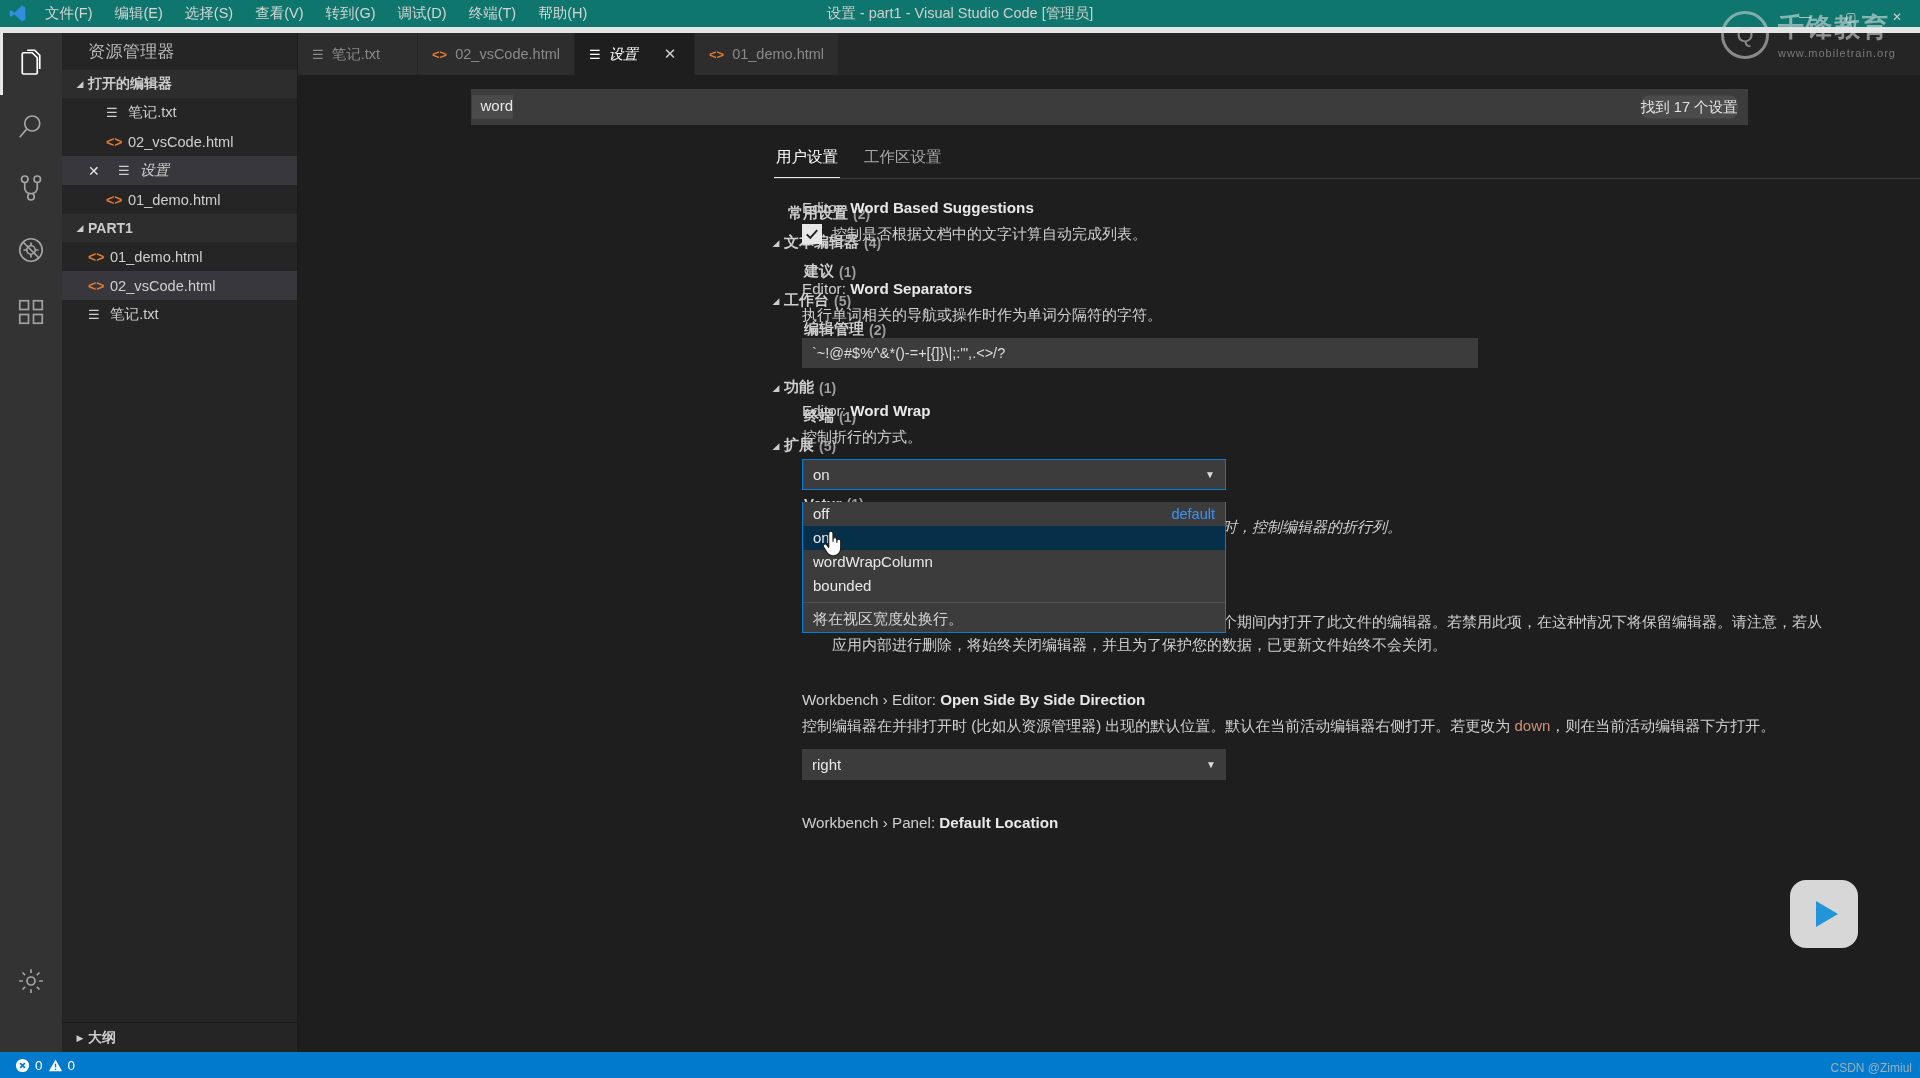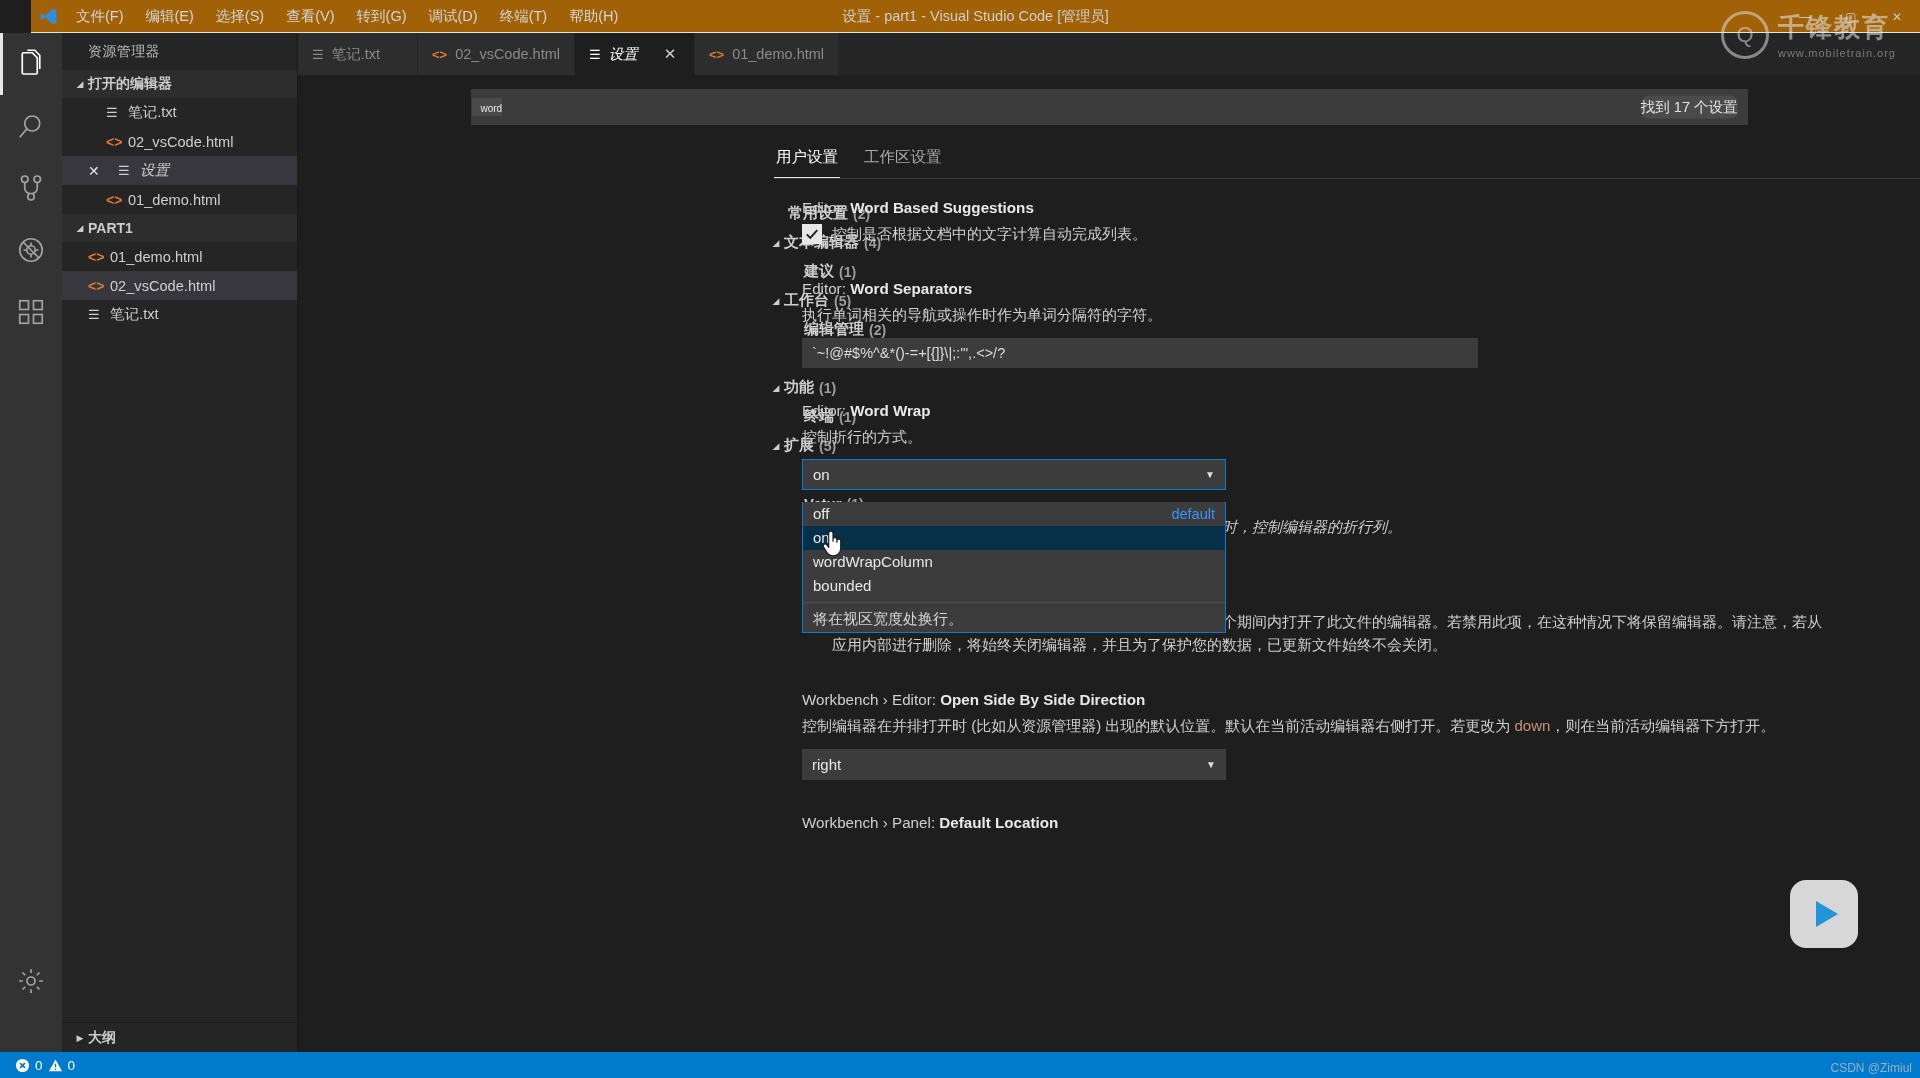--- a/index.html
+++ b/index.html
@@ -8,22 +8,22 @@
     background:#1e1e1e;
     color:#cccccc;
     font-family:"Liberation Sans","DejaVu Sans",sans-serif;
     font-size:15px;
     -webkit-font-smoothing:antialiased;
   }
   #app { position:relative; width:1920px; height:1078px; display:flex; flex-direction:column; }
 
   
   .titlebar {
-    height:33px; background:#a16207; display:flex; align-items:center;
-    position:relative; flex:0 0 33px; border-bottom:1px solid #e5e5e5;margin-left:31px;
+    height:33px; background:#0f766e; display:flex; align-items:center;
+    position:relative; flex:0 0 33px; border-bottom:6px solid #e5e5e5;
   }
   .vsc-logo { width:34px; height:33px; display:flex; align-items:center; justify-content:center; }
   .vsc-logo svg { width:19px; height:19px; }
   .menubar { display:flex; align-items:center; height:33px; }
   .menu-item {
     padding:0 11px; height:33px; line-height:33px; font-size:14.5px; color:#d5d5d5;
     cursor:default; white-space:nowrap;
   }
   .window-title {
     position:absolute; left:0; right:0; text-align:center; font-size:14.5px;
@@ -53,21 +53,21 @@
   }
   .act-icon svg { width:30px; height:30px; stroke:#ffffff; fill:none; stroke-width:1.35; }
   .act-spacer { flex:1 1 auto; }
 
   
   .sidebar {
     width:236px; background:#252526; flex:0 0 236px; display:flex; flex-direction:column;
     border-right:1px solid #1b1b1b;
   }
   .sidebar-title {
-    height:37px; line-height:37px; padding-left:26px; font-size:14px;
+    height:37px; line-height:37px; padding-left:26px; font-size:17px;
     letter-spacing:.4px; color:#bbbbbb;
   }
   .section-header {
     height:28px; display:flex; align-items:center; font-size:14px; font-weight:bold;
     color:#cccccc; padding-left:10px; background:#252526; cursor:pointer;
   }
   .section-header.lighter { background:#2d2d2e; }
   .twisty { width:16px; display:inline-block; text-align:center; font-size:9px; color:#cccccc; }
   .tree-row {
     height:29px; display:flex; align-items:center; font-size:14.6px; color:#cfcfcf;
@@ -103,22 +103,22 @@
   .tab .tab-close { margin-left:26px; font-size:15px; color:#cfcfcf; font-weight:bold; }
 
   .settings-body { flex:1 1 auto; position:relative; overflow:hidden; }
 
   .search-row { padding:14px 0 0 0; display:flex; justify-content:center; }
   .search-wrap {
     position:relative; width:1277px; height:36px; background:#3c3c3c;
     display:flex; align-items:center; border:1px solid #3c3c3c;
   }
   .search-input-text {
-    padding-left:9px; font-size:10px; color:#e8e8e8; background:#4a4a4a;
-    line-height:22px; height:18px;
+    padding-left:9px; font-size:15px; color:#e8e8e8; background:#4a4a4a;
+    line-height:22px; height:24px;
   }
   .search-count {
     position:absolute; right:9px; top:50%; transform:translateY(-50%);
     font-size:14.5px; color:#e2e2e2; background:#4b4b4b; padding:2px 0; border-radius:8px;
   }
 
   .settings-tabs {
     margin-left:476px; margin-top:18px; display:flex; gap:22px;
     border-bottom:1px solid #3c3c3c; width:1266px; padding-bottom:0;
   }

